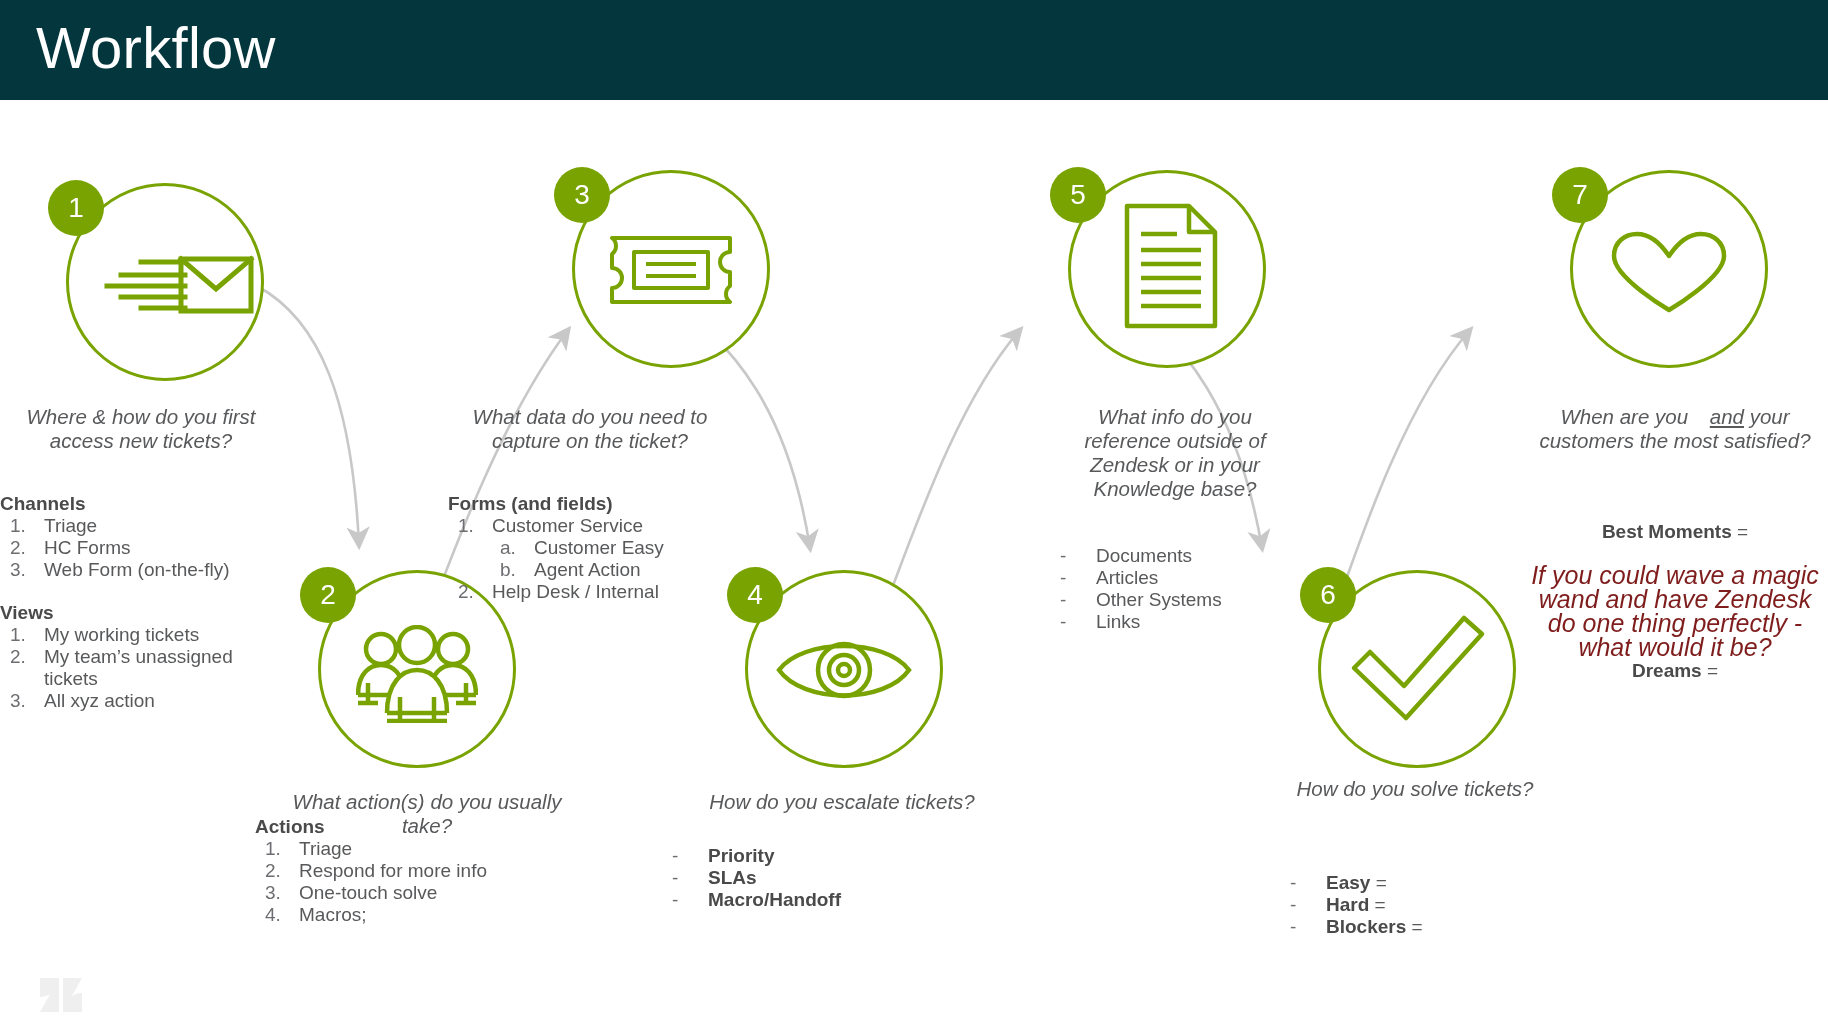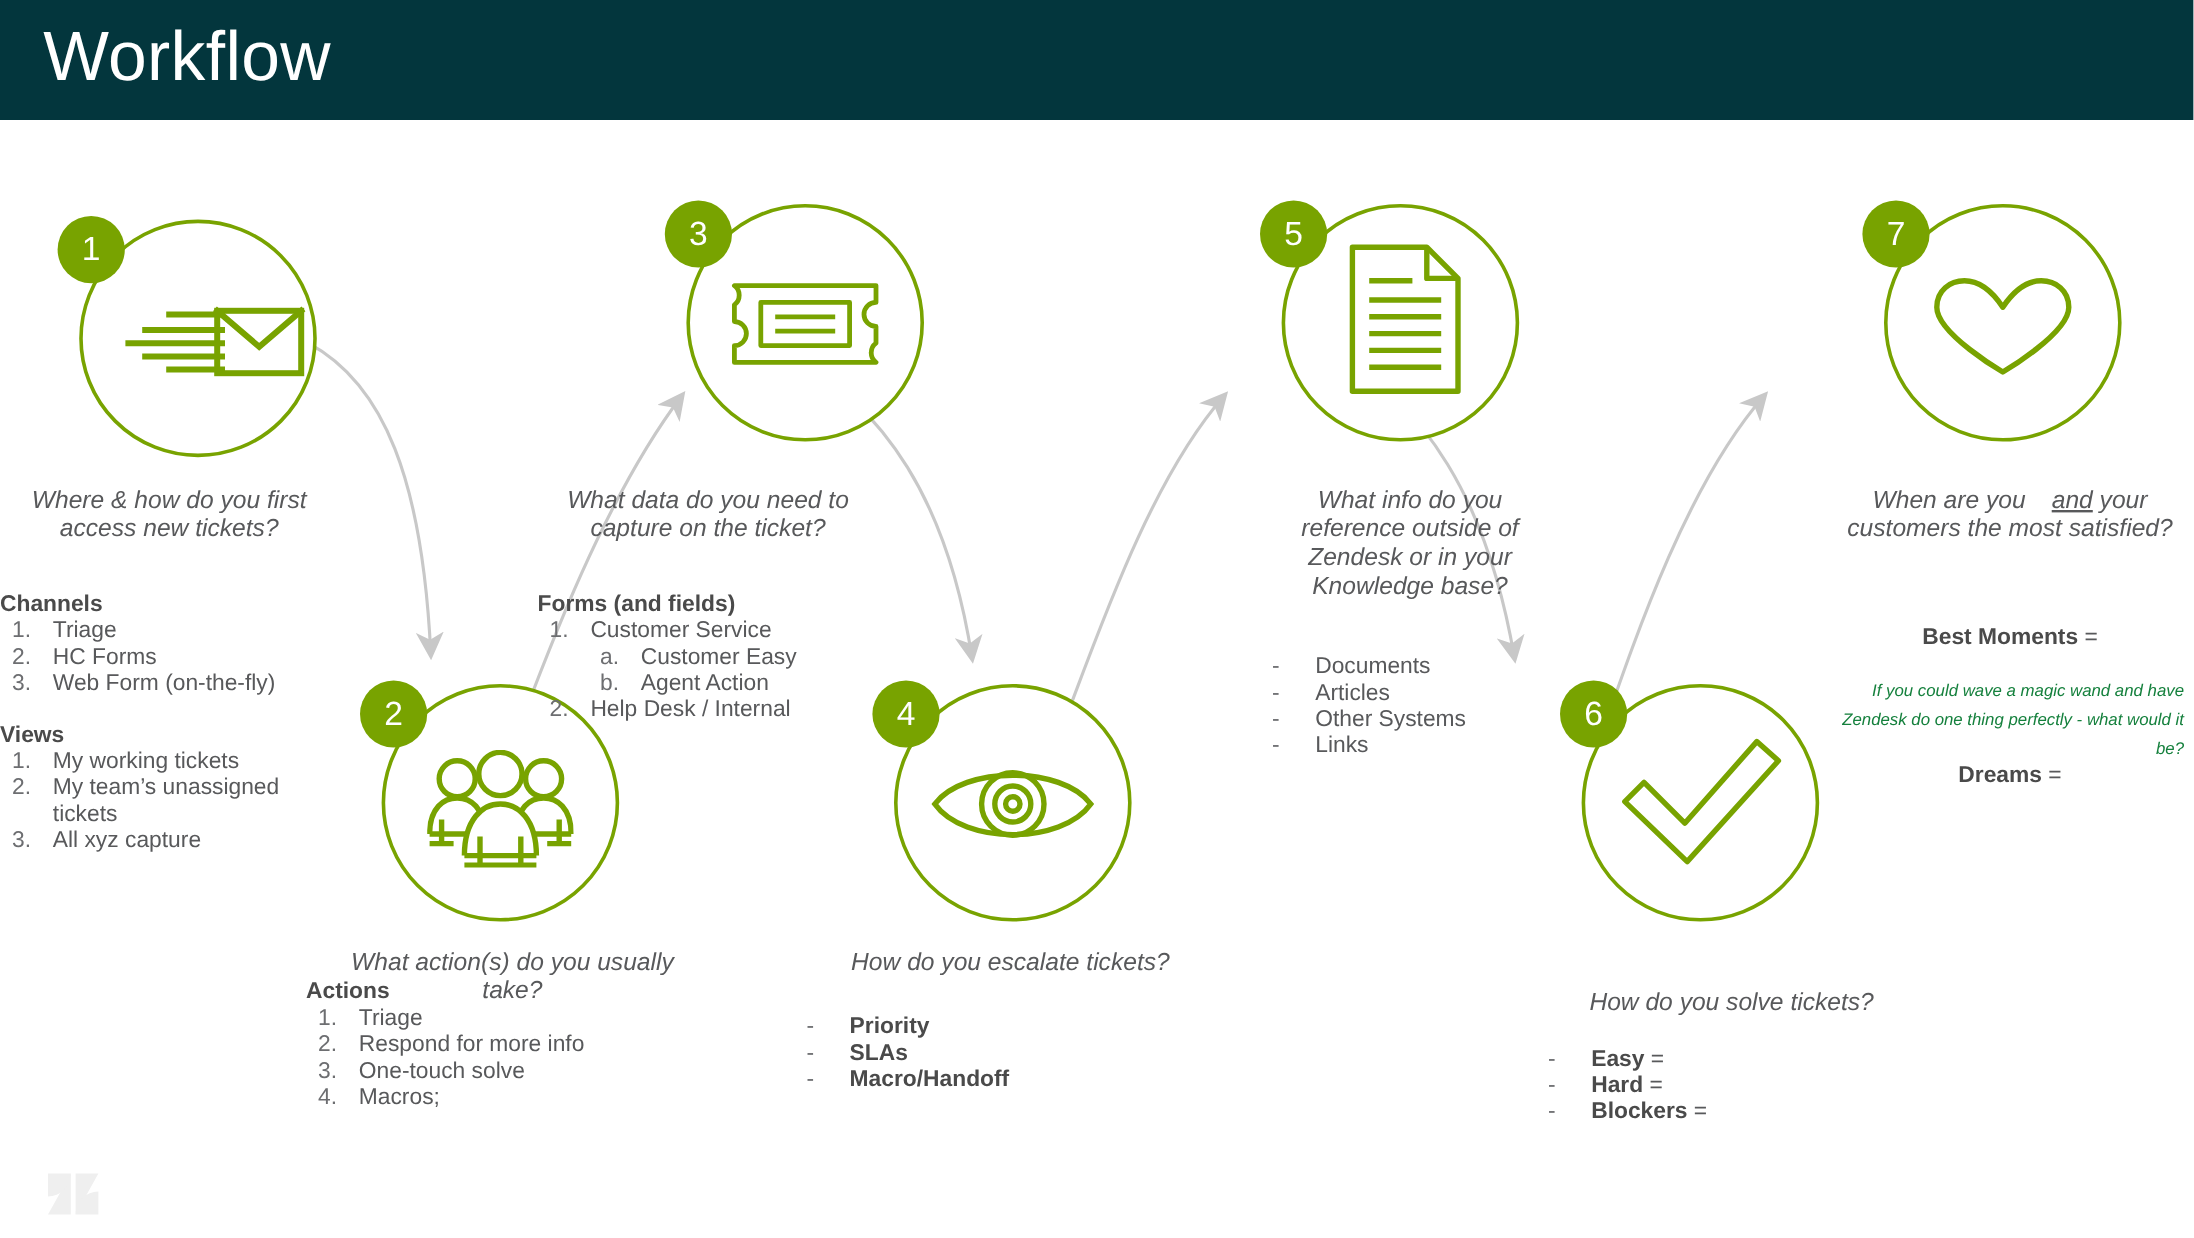--- a/index.html
+++ b/index.html
@@ -108,24 +108,24 @@
     top: 0;
     color: #6d6e71;
   }
   ol.alpha > li { padding-left: 44px; }
   ol.alpha { margin-left: 42px; }
   ul.dash > li { padding-left: 36px; }
   ul.dash > li > .mk { left: 0px; }
   .b { font-weight: bold; color: #4a4a4a; }
   .italic-blk {
     font-style: italic;
-    font-size: 14px;
+    font-size: 25px;
     line-height: 24px;
-    text-align: right;
-    color: #15803d;
+    text-align: center;
+    color: #7f1d1d;
   }
   .logo {
     position: absolute;
     left: 38px;
     top: 968px;
     width: 46px;
     height: 46px;
   }
 </style>
 </head>
@@ -174,21 +174,21 @@
   <ol class="num">
     <li><span class="mk">1.</span><span>Triage</span></li>
     <li><span class="mk">2.</span><span>HC Forms</span></li>
     <li><span class="mk">3.</span><span>Web Form (on-the-fly)</span></li>
   </ol>
   <div class="gap"></div>
   <div class="hd">Views</div>
   <ol class="num">
     <li><span class="mk">1.</span><span>My working tickets</span></li>
     <li><span class="mk">2.</span><span>My team’s unassigned tickets</span></li>
-    <li><span class="mk">3.</span><span>All xyz capture</span></li>
+    <li><span class="mk">3.</span><span>All xyz action</span></li>
   </ol>
 </div>
 
 <div class="node" style="left:318px; top:570px; width:198px; height:198px;">
   <div class="node-ring" style="width:198px;height:198px;"></div>
   <div class="node-badge" style="left:-18px; top:-3px;">2</div>
   <div class="node-icon" style="left:38px; top:55px; width:122px; height:98px;">
     <svg width="122" height="98" viewBox="0 0 122 98">
       <g stroke="#78a300" stroke-width="4.5" fill="none">
         <circle cx="25" cy="24" r="15"></circle>
@@ -304,21 +304,21 @@
 
 <div class="node" style="left:1318px; top:570px; width:198px; height:198px;">
   <div class="node-ring" style="width:198px;height:198px;"></div>
   <div class="node-badge" style="left:-18px; top:-3px;">6</div>
   <div class="node-icon" style="left:30px; top:42px; width:140px; height:112px;">
     <svg width="140" height="112" viewBox="0 0 140 112">
       <path d="M6,56 L22,40 L56,74 L116,6 L134,22 L58,106 Z" stroke="#78a300" stroke-width="4.5" fill="none" stroke-linejoin="round"></path>
     </svg>
   </div>
 </div>
-<div class="question" style="left:1290px; top:824px; width:250px;margin-left:28px;">How do you solve tickets?</div>
+<div class="question" style="left:1290px; top:777px; width:250px;">How do you solve tickets?</div>
 <div class="block" style="left:1290px; top:872px; width:290px;">
   <ul class="dash">
     <li><span class="mk">-</span><span class="b">Easy</span><span> =</span></li>
     <li><span class="mk">-</span><span class="b">Hard</span><span> =</span></li>
     <li><span class="mk">-</span><span class="b">Blockers</span><span> =</span></li>
   </ul>
 </div>
 
 <div class="node" style="left:1570px; top:170px; width:198px; height:198px;">
   <div class="node-ring" style="width:198px;height:198px;"></div>

